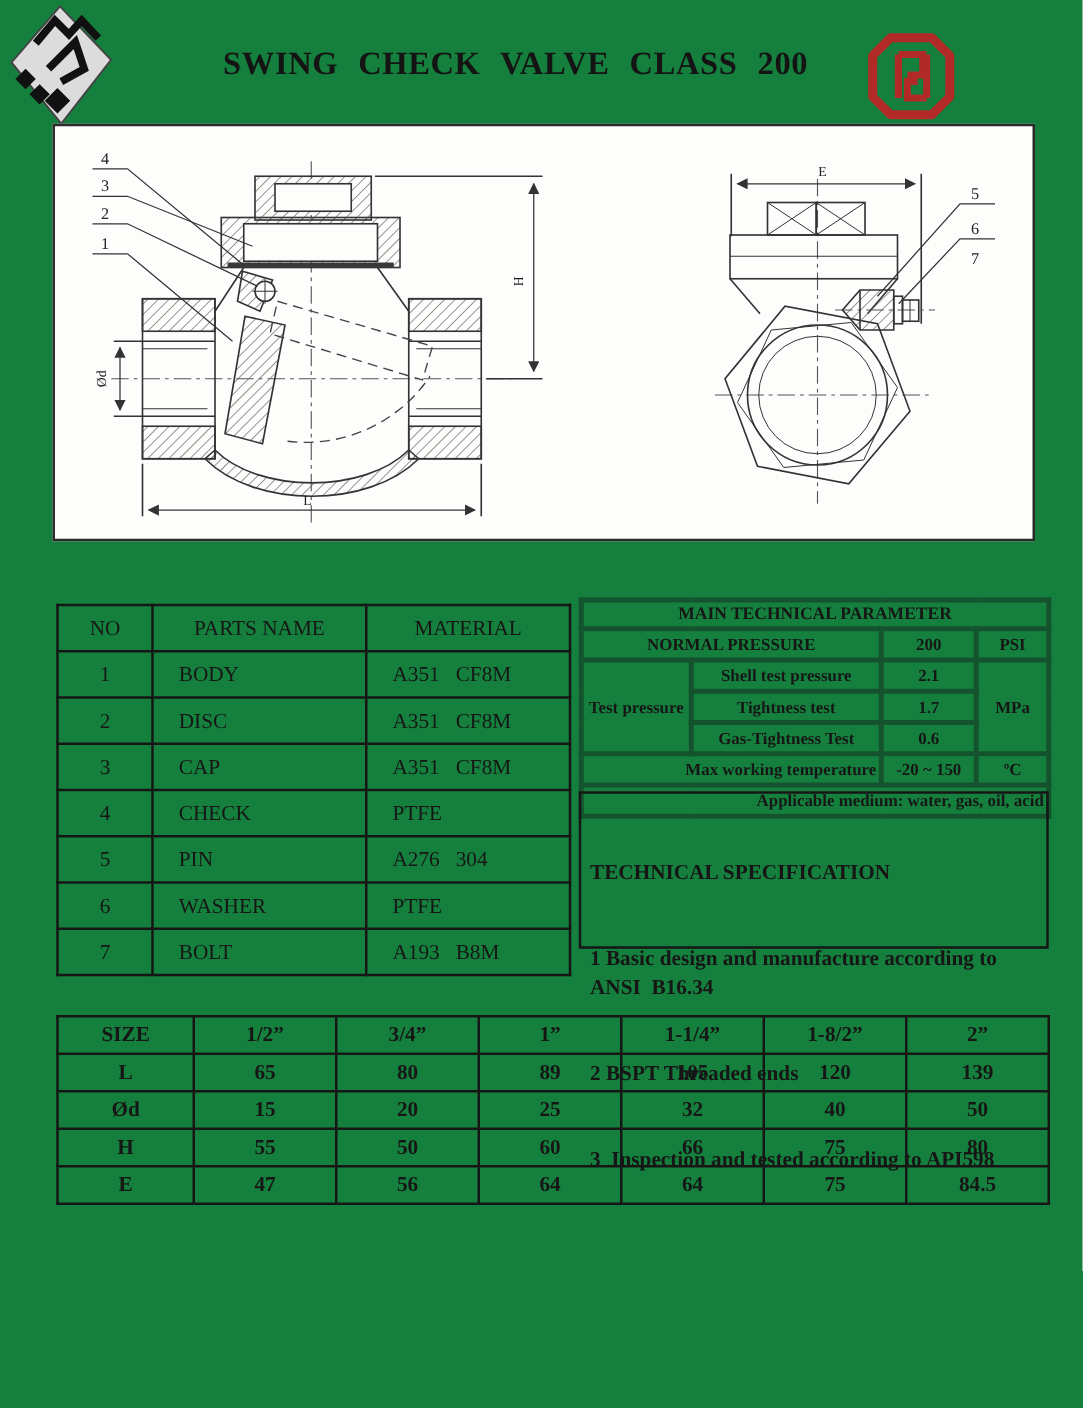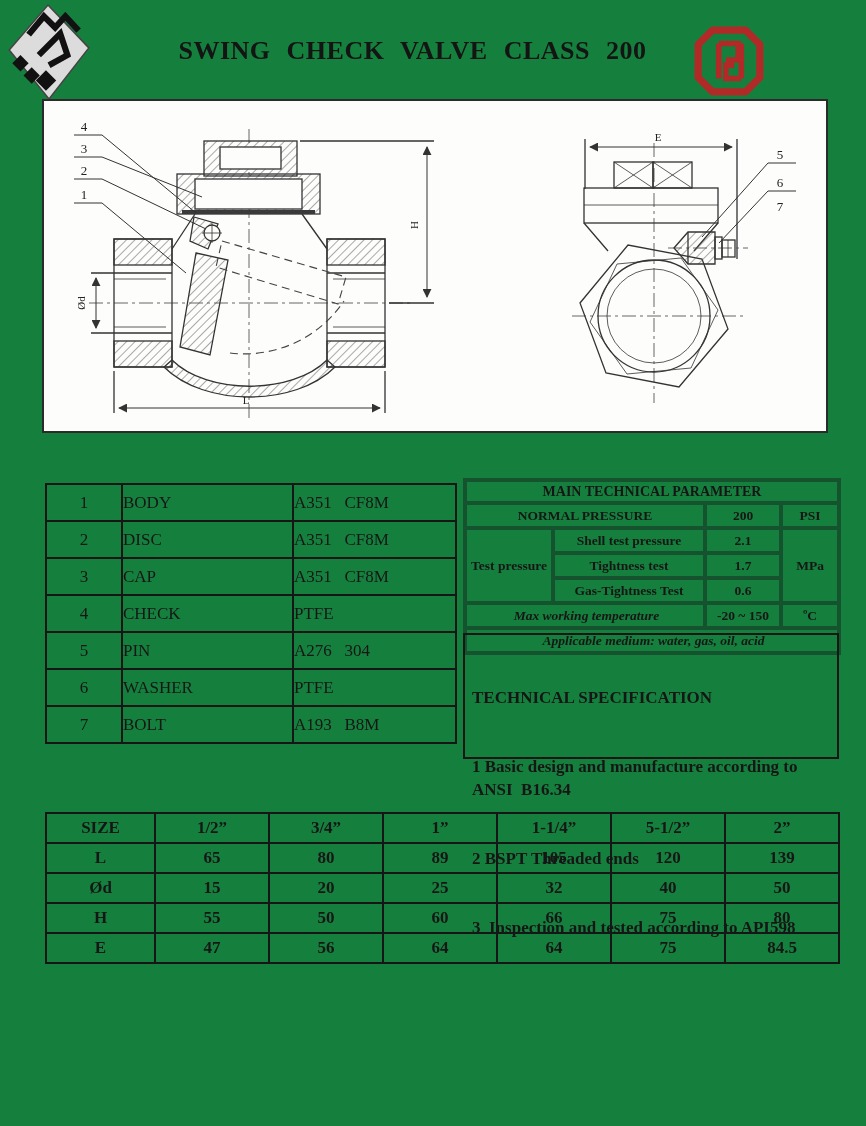--- a/index.html
+++ b/index.html
@@ -34,24 +34,24 @@
   text.cnum{font:13px "Liberation Serif",serif;fill:#222;}
   
   table{border-collapse:collapse;table-layout:fixed;}
   .parts-table{position:absolute;left:45px;top:483px;width:410px;font-size:17px;}
   .parts-table td,.parts-table th{
     border:2.5px solid #161616;height:33px;font-weight:normal;
     overflow:hidden;white-space:pre;
   }
   .parts-table th{text-align:center;}
   .parts-table td.no{text-align:center;}
-  .parts-table td.nm,.parts-table td.mat{text-align:left;padding-left:0;margin-top:24px;}
+  .parts-table td.nm,.parts-table td.mat{text-align:left;padding-left:20px;margin-top:24px;}
   .param-table{position:absolute;left:463px;top:478px;width:374px;font-size:13.5px;font-weight:bold;}
   .param-table td{border:4px solid #14532d;height:21px;text-align:center;padding:0 2px;overflow:hidden;}
-  .param-table td.lft{text-align:center;padding-left:5px;font-style:italic;}
+  .param-table td.lft{text-align:right;padding-left:5px;}
   .param-table td.ttl{font-size:14px;height:19px;}
   .spec-box{
     position:absolute;left:463px;top:633px;width:358px;height:112px;
     border:2.5px solid #161616;padding:5px 7px;
     font-size:17px;font-weight:bold;line-height:23px;white-space:pre-wrap;
   }
   .size-table{position:absolute;left:45px;top:812px;width:793px;font-size:17px;font-weight:bold;}
   .size-table td,.size-table th{border:2.5px solid #161616;height:26px;text-align:center;overflow:hidden;margin-top:28px;}
 </style>
 </head>
@@ -175,20 +175,25 @@
     </svg>
   </div>
 
   <table class="parts-table">
     <colgroup>
         <col style="width:76px">
         <col style="width:171px">
         <col style="width:163px">
       </colgroup>
     <tbody>
+        <tr>
+      <th>NO</th>
+      <th>PARTS NAME</th>
+      <th>MATERIAL</th>
+    </tr>
     <tr>
       <td class="no">1</td>
       <td class="nm">BODY</td>
       <td class="mat">A351   CF8M</td>
     </tr>
     <tr>
       <td class="no">2</td>
       <td class="nm">DISC</td>
       <td class="mat">A351   CF8M</td>
     </tr>
@@ -278,21 +283,21 @@
         <col style="width:114px">
         <col style="width:114px">
     </colgroup>
     <tbody>
         <tr>
       <th>SIZE</th>
       <th>1/2”</th>
       <th>3/4”</th>
       <th>1”</th>
       <th>1-1/4”</th>
-      <th>5-1/2”</th>
+      <th>1-8/2”</th>
       <th>2”</th>
     </tr>
     <tr>
       <td>L</td>
       <td>65</td>
       <td>80</td>
       <td>89</td>
       <td>105</td>
       <td>120</td>
       <td>139</td>

